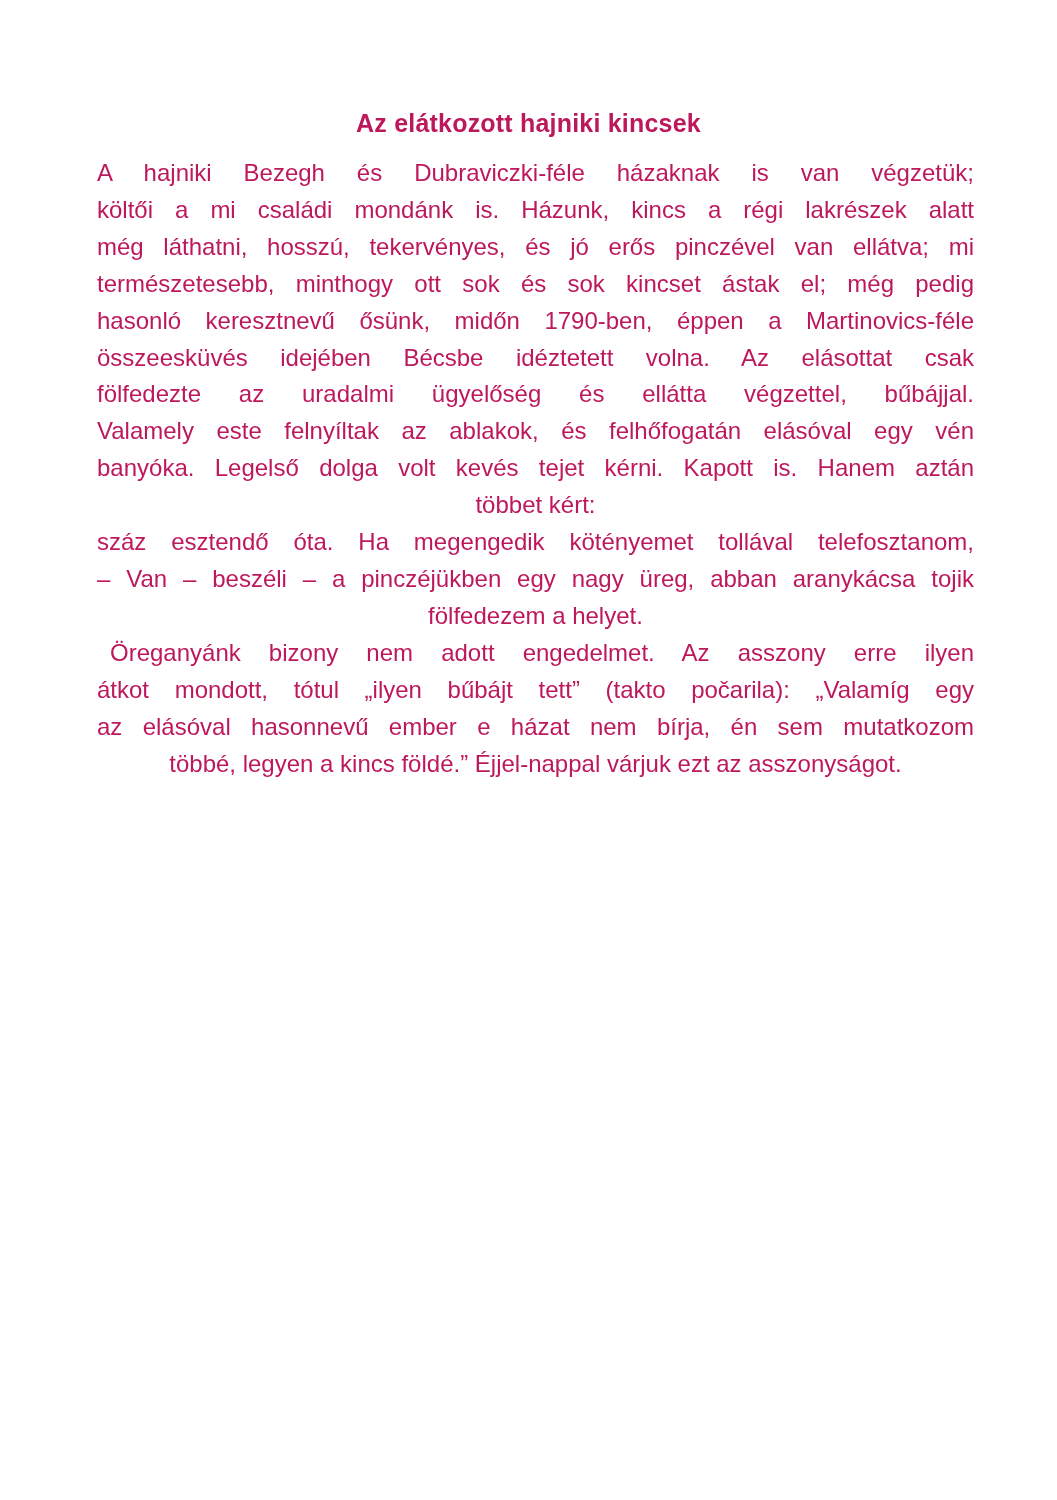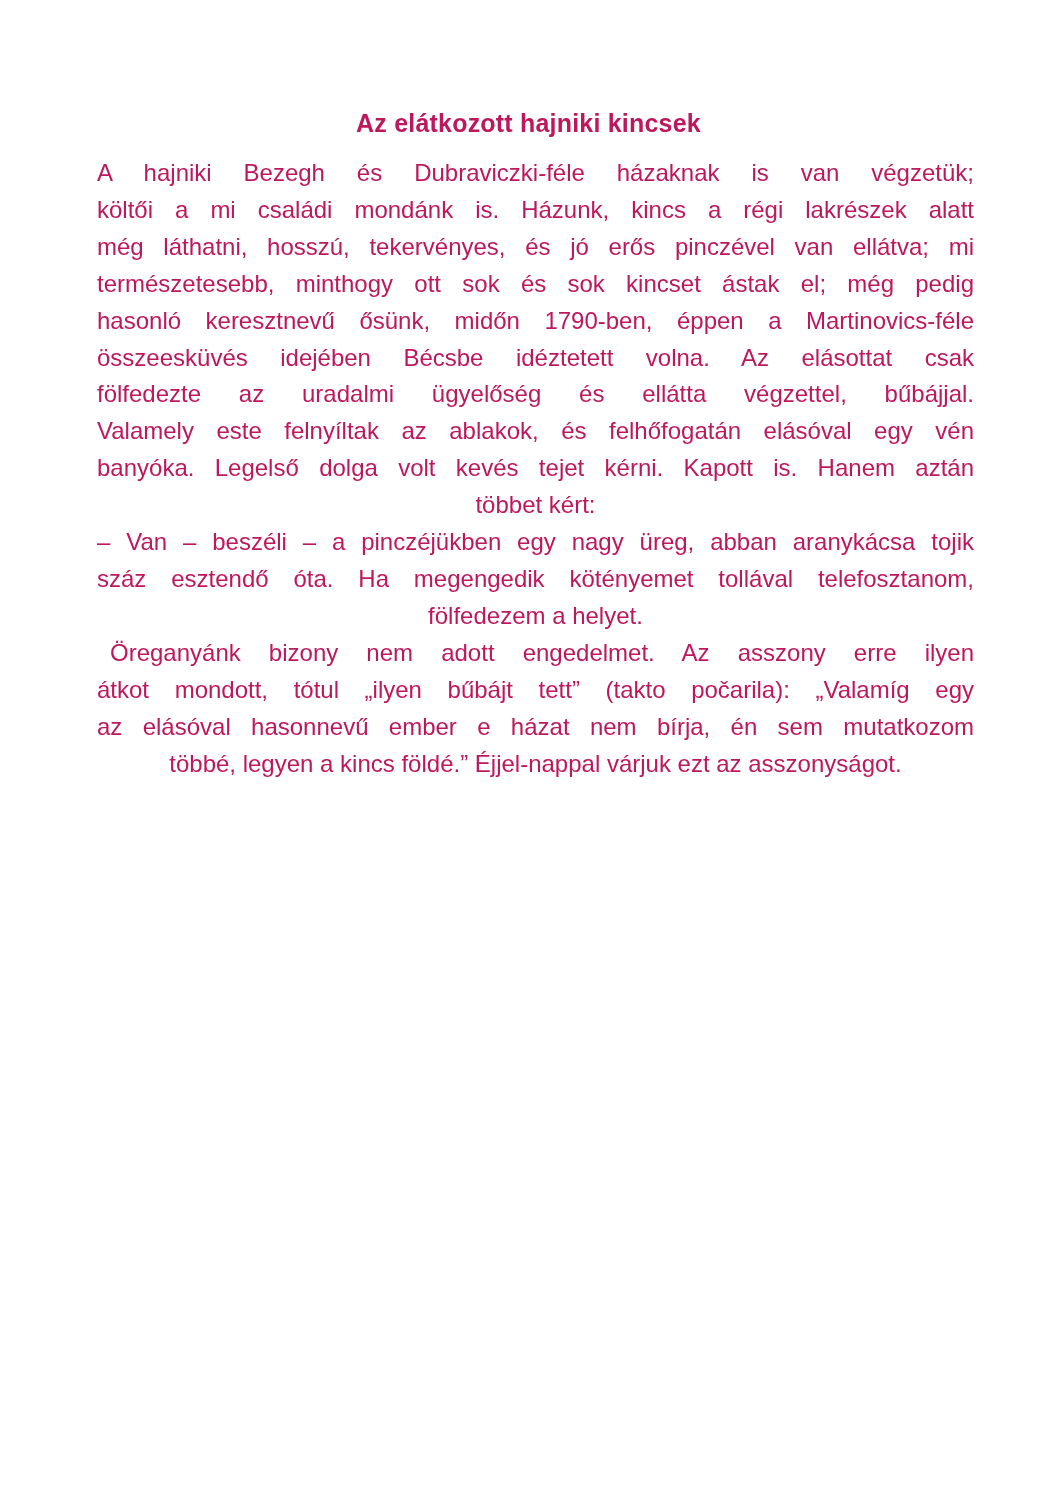--- a/index.html
+++ b/index.html
@@ -61,21 +61,21 @@
       <div class="line just">A hajniki Bezegh és Dubraviczki-féle házaknak is van végzetük;</div>
       <div class="line just">költői a mi családi mondánk is. Házunk, kincs a régi lakrészek alatt</div>
       <div class="line just">még láthatni, hosszú, tekervényes, és jó erős pinczével van ellátva; mi</div>
       <div class="line just">természetesebb, minthogy ott sok és sok kincset ástak el; még pedig</div>
       <div class="line just">hasonló keresztnevű ősünk, midőn 1790-ben, éppen a Martinovics-féle</div>
       <div class="line just">összeesküvés idejében Bécsbe idéztetett volna. Az elásottat csak</div>
       <div class="line just">fölfedezte az uradalmi ügyelőség és ellátta végzettel, bűbájjal.</div>
       <div class="line just">Valamely este felnyíltak az ablakok, és felhőfogatán elásóval egy vén</div>
       <div class="line just">banyóka. Legelső dolga volt kevés tejet kérni. Kapott is. Hanem aztán</div>
       <div class="line">többet kért:</div>
+      <div class="line just">száz esztendő óta. Ha megengedik kötényemet tollával telefosztanom,</div>
       <div class="line just">– Van – beszéli – a pinczéjükben egy nagy üreg, abban aranykácsa tojik</div>
-      <div class="line just">száz esztendő óta. Ha megengedik kötényemet tollával telefosztanom,</div>
       <div class="line">fölfedezem a helyet.</div>
       <div class="line just indent">Öreganyánk bizony nem adott engedelmet. Az asszony erre ilyen</div>
       <div class="line just">átkot mondott, tótul „ilyen bűbájt tett” (takto počarila): „Valamíg egy</div>
       <div class="line just">az elásóval hasonnevű ember e házat nem bírja, én sem mutatkozom</div>
       <div class="line">többé, legyen a kincs földé.” Éjjel-nappal várjuk ezt az asszonyságot.</div>
     </div>
 </div>
 
 </body></html>

